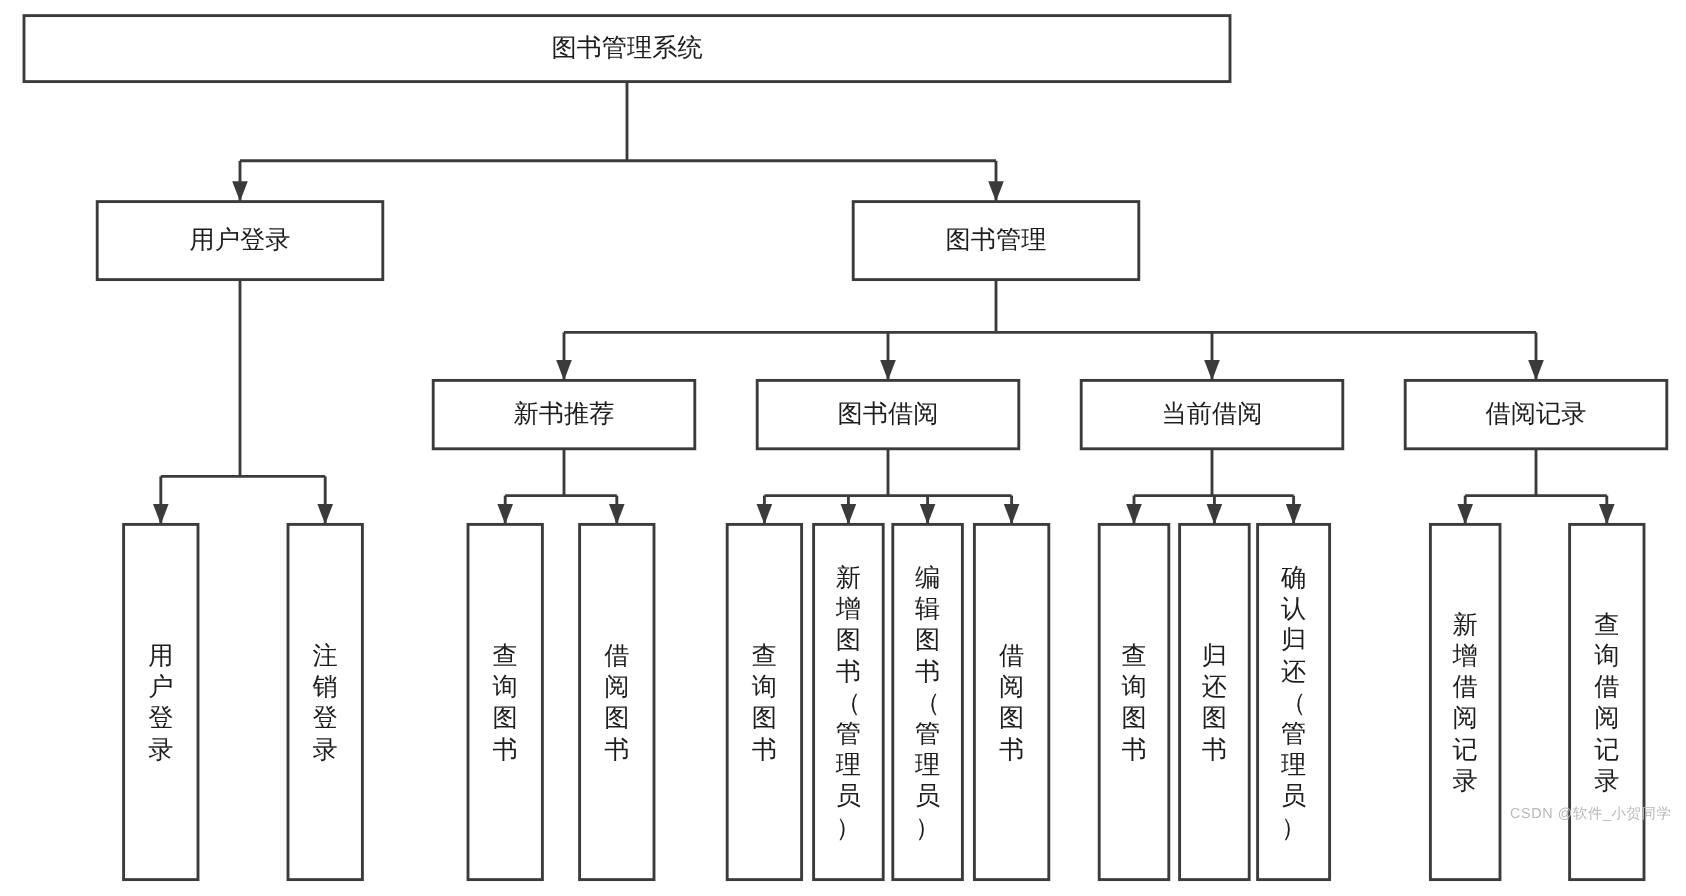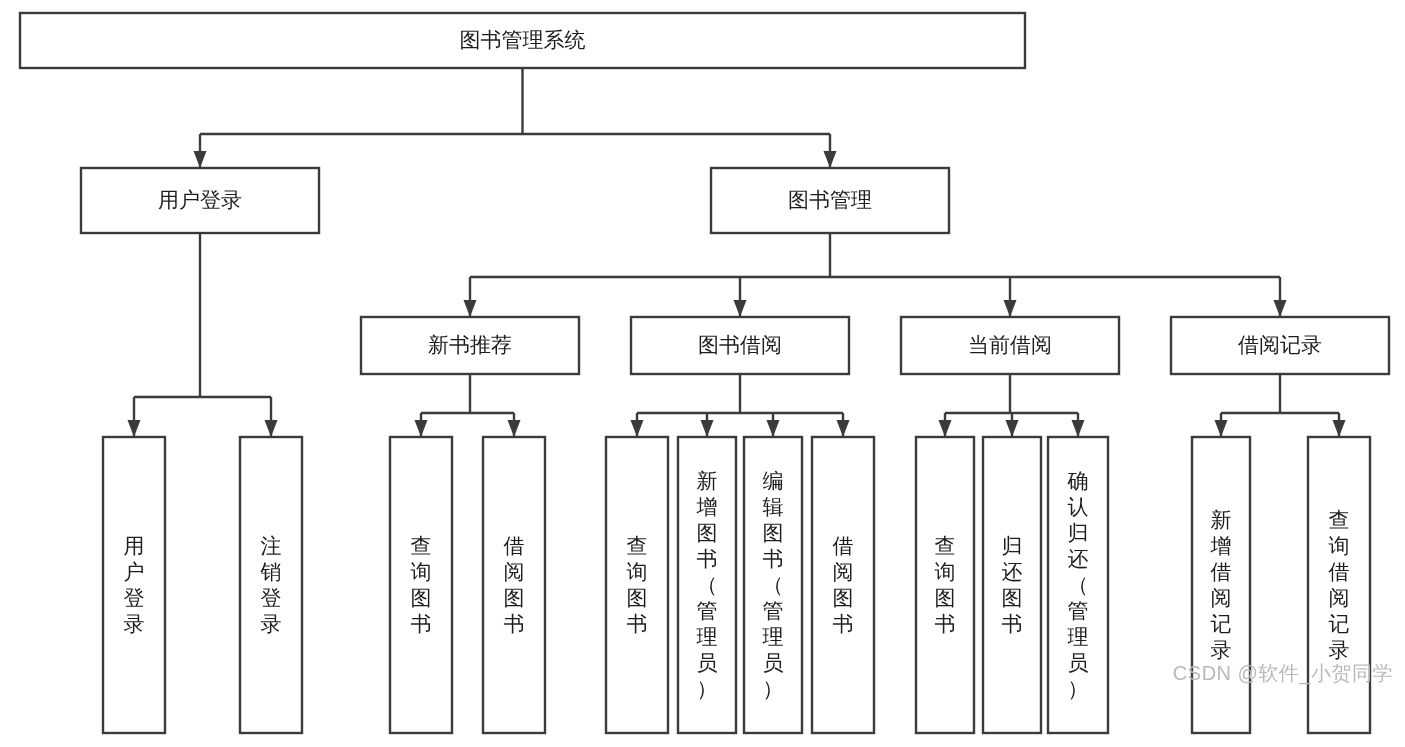--- a/index.html
+++ b/index.html
@@ -53,21 +53,21 @@
     font-family: "Liberation Sans", "DejaVu Sans", sans-serif;
     font-size: 21px;
     fill: #1d1d1d;
     text-anchor: middle;
   }
   .watermark {
     position: absolute;
     right: 12px;
     bottom: 5px;
     font-family: "Liberation Sans", "DejaVu Sans", sans-serif;
-    font-size: 20px;
+    font-size: 12px;
     color: #b9b9b9;
     letter-spacing: 0.5px;
     white-space: nowrap;
     user-select: none;
   }
 </style>
 </head>
 <body>
 
 <div id="diagram-root">

